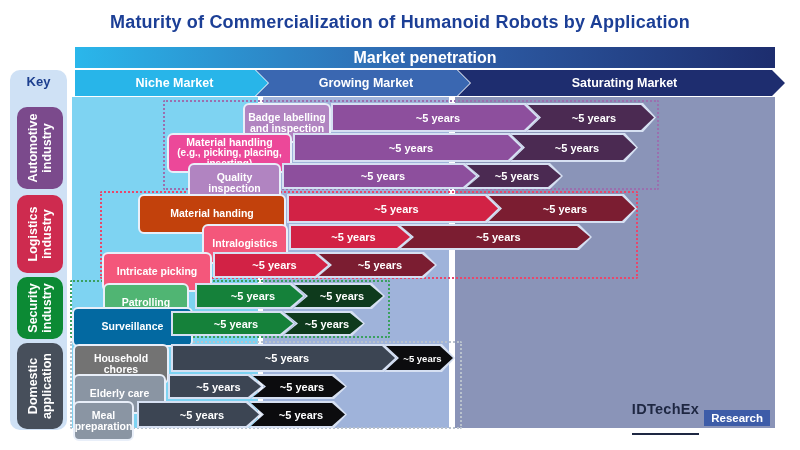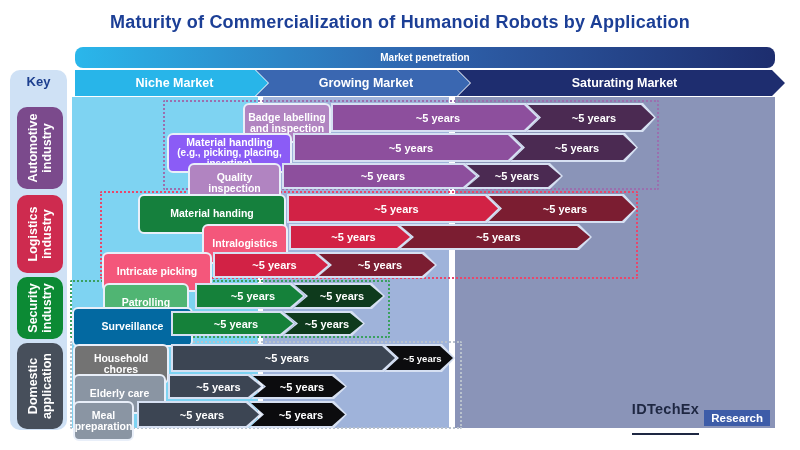--- a/index.html
+++ b/index.html
@@ -12,21 +12,21 @@
   
   .title{
     left:0;right:0;top:12px;text-align:center;
     font-size:18px;font-weight:bold;color:#1c3f96;letter-spacing:.2px;
   }
   
   .mbar{
     left:75px;top:47px;width:700px;height:21px;
     background:linear-gradient(90deg,#2ab7eb 0%,#2f63ad 50%,#1d2d6e 100%);
     display:flex;align-items:center;justify-content:center;
-    color:#fff;font-size:10px;font-weight:bold;border-radius:8px;
+    color:#fff;font-size:16px;font-weight:bold;
   }
   
   .phase{height:26px;top:70px;}
   .phase .a-fill{inset:0;}
   .phase .a-txt{font-size:12.5px;}
   
   .col{top:97px;height:331px;}
   
   .sidebar{left:10px;top:70px;width:57px;height:360px;background:#cfe1f5;border-radius:10px;}
   .keylab{left:10px;top:74px;width:57px;text-align:center;font-size:13px;font-weight:bold;color:#1d3f8f;}
@@ -134,21 +134,21 @@
   <div class="a-edge"></div>
     <div class="a-fill"></div>
   <span class="a-txt">~5 years</span>
 </div>
 <div class="arrow cont" style="left:526px;top:103px;width:130px;height:29px;--c:#4b2a52">
   <div class="a-edge"></div>
     <div class="a-fill"></div>
   <span class="a-txt">~5 years</span>
 </div>
 
-<div class="abs lbl" style="left:167px;top:133px;width:125px;height:29px;background:#8b5cf6">
+<div class="abs lbl" style="left:167px;top:133px;width:125px;height:29px;background:#ec4899">
   <span>Material handling</span>
   <span class="sub">(e.g., picking, placing, inserting)</span>
 </div>
 <div class="arrow start" style="left:293px;top:133px;width:230px;height:29px;--c:#8d4f9d">
   <div class="a-edge"></div>
     <div class="a-fill"></div>
   <span class="a-txt">~5 years</span>
 </div>
 <div class="arrow cont" style="left:510px;top:133px;width:128px;height:29px;--c:#4b2a52">
   <div class="a-edge"></div>
@@ -163,21 +163,21 @@
   <div class="a-edge"></div>
     <div class="a-fill"></div>
   <span class="a-txt">~5 years</span>
 </div>
 <div class="arrow cont" style="left:465px;top:163px;width:98px;height:26px;--c:#4b2a52">
   <div class="a-edge"></div>
     <div class="a-fill"></div>
   <span class="a-txt">~5 years</span>
 </div>
 
-<div class="abs lbl" style="left:138px;top:194px;width:148px;height:29px;background:#15803d">
+<div class="abs lbl" style="left:138px;top:194px;width:148px;height:29px;background:#c2410c">
   <span>Material handing</span>
 </div>
 <div class="arrow start" style="left:287px;top:194px;width:213px;height:29px;--c:#d22245">
   <div class="a-edge"></div>
     <div class="a-fill"></div>
   <span class="a-txt">~5 years</span>
 </div>
 <div class="arrow cont" style="left:487px;top:194px;width:150px;height:29px;--c:#7b1d31">
   <div class="a-edge"></div>
     <div class="a-fill"></div>

